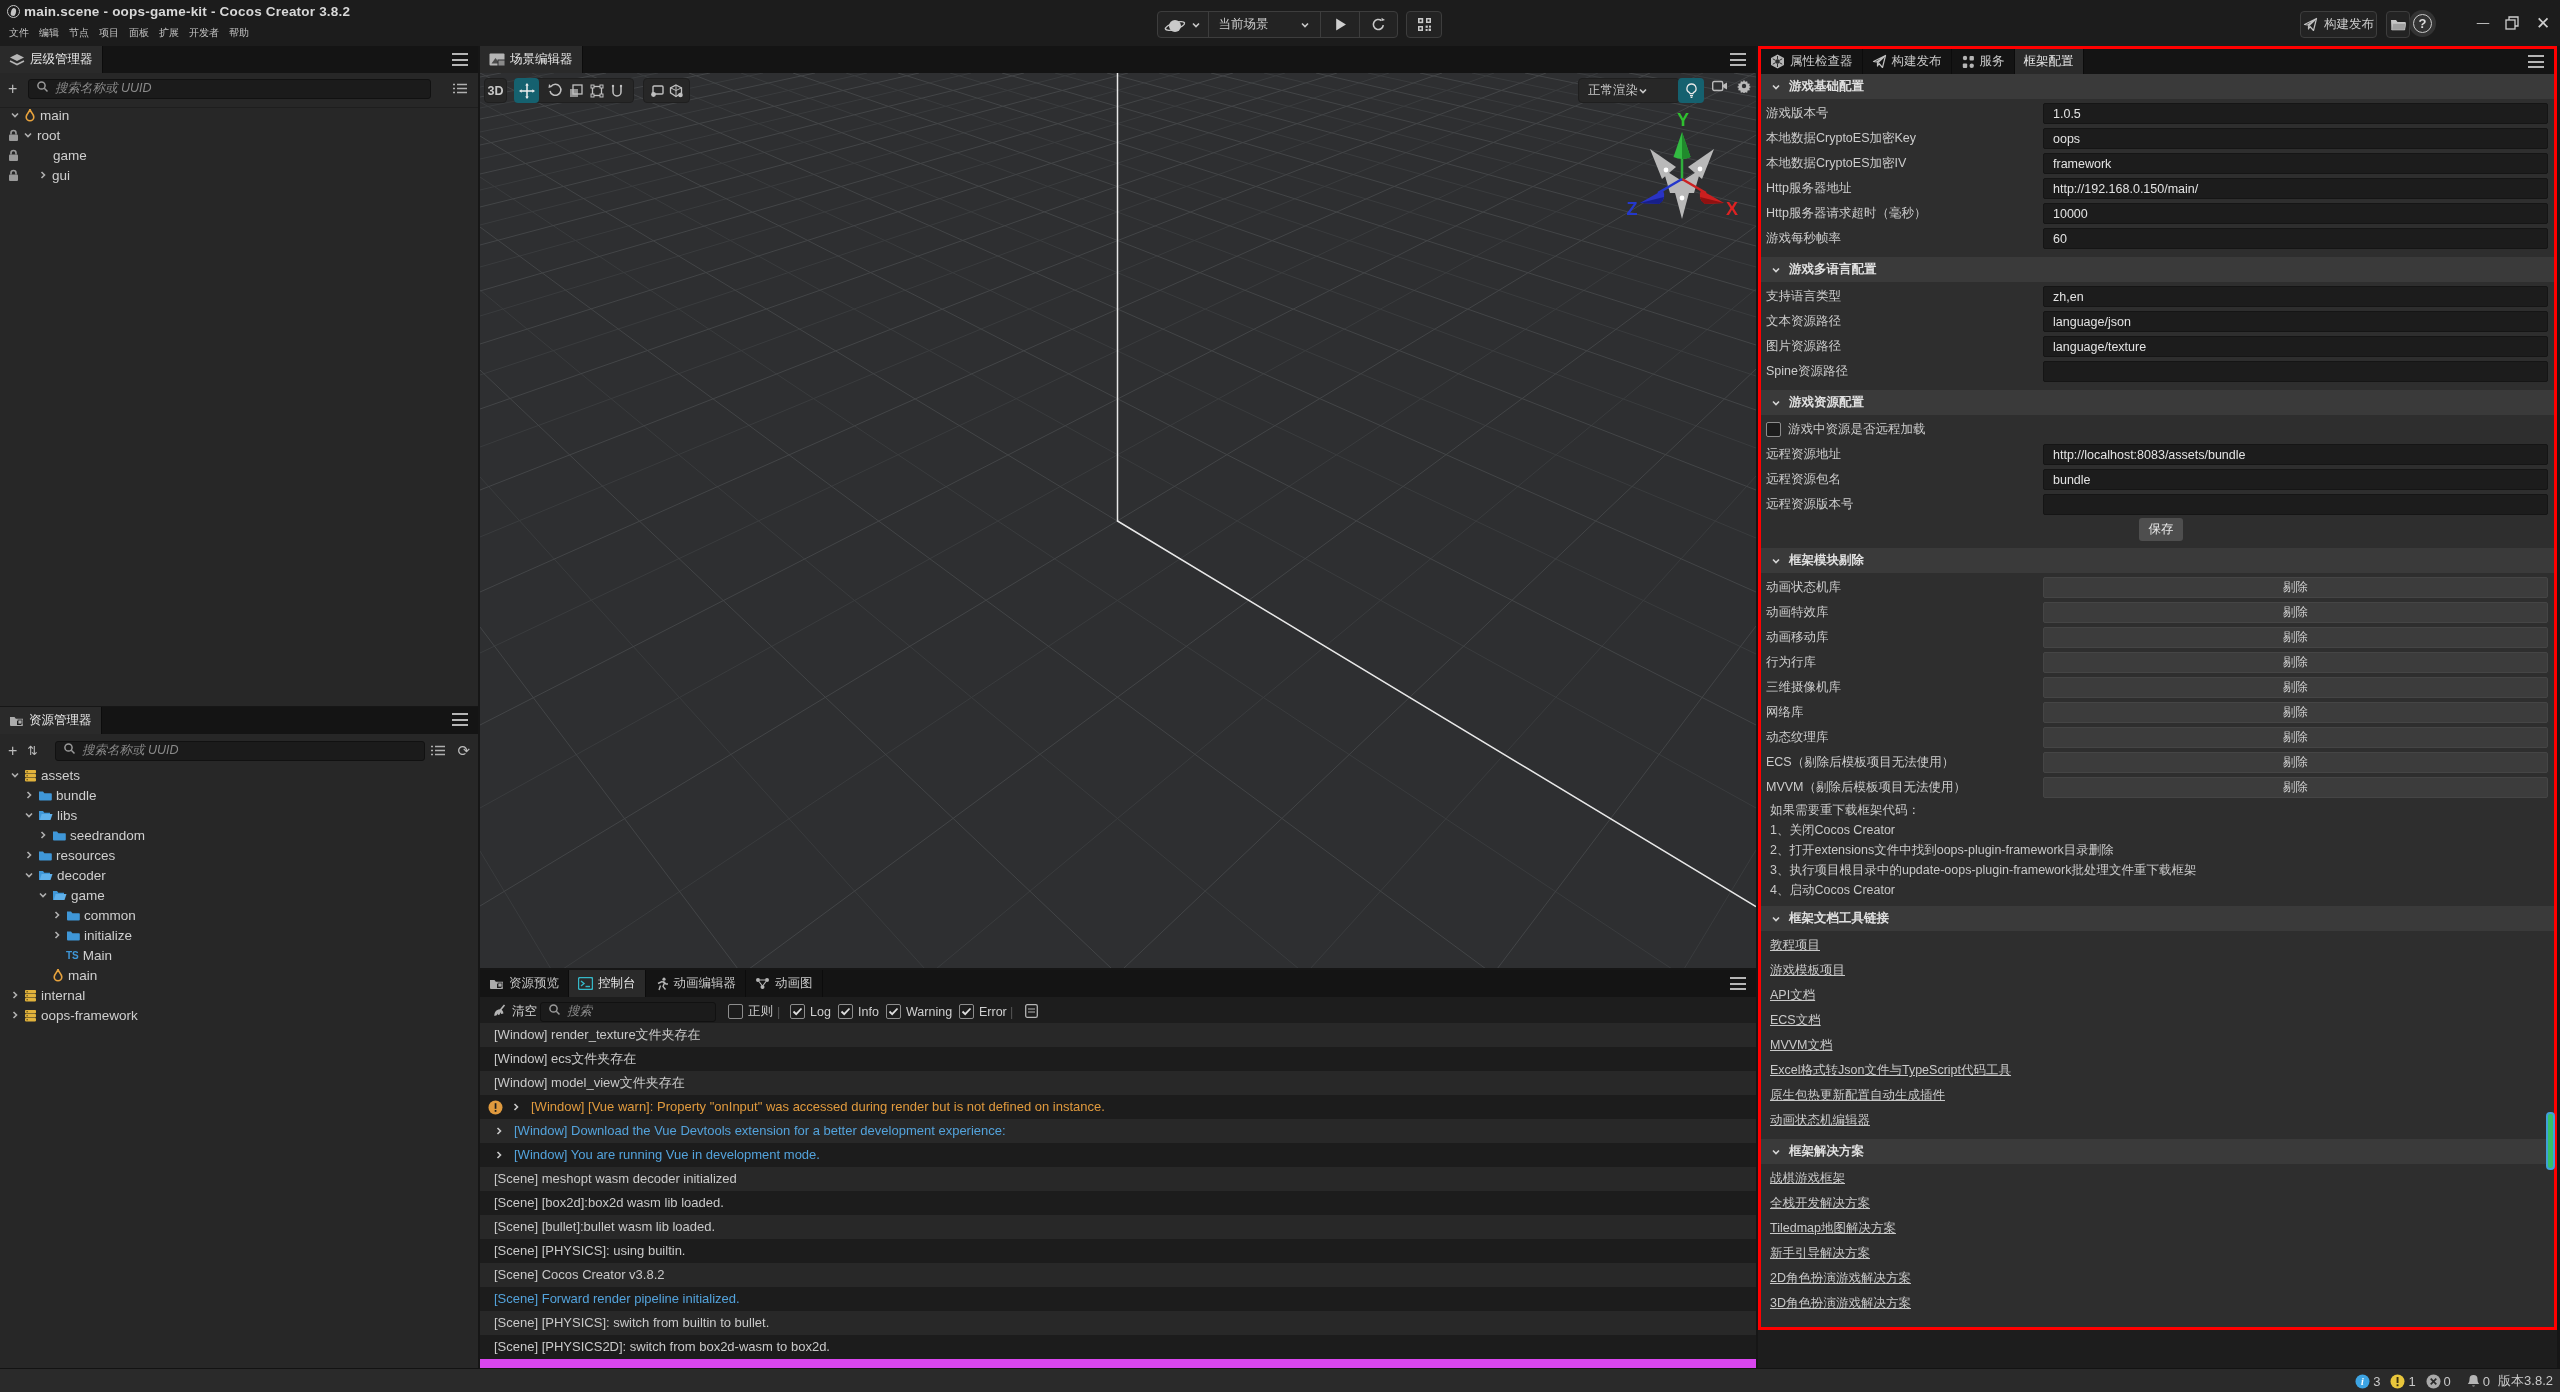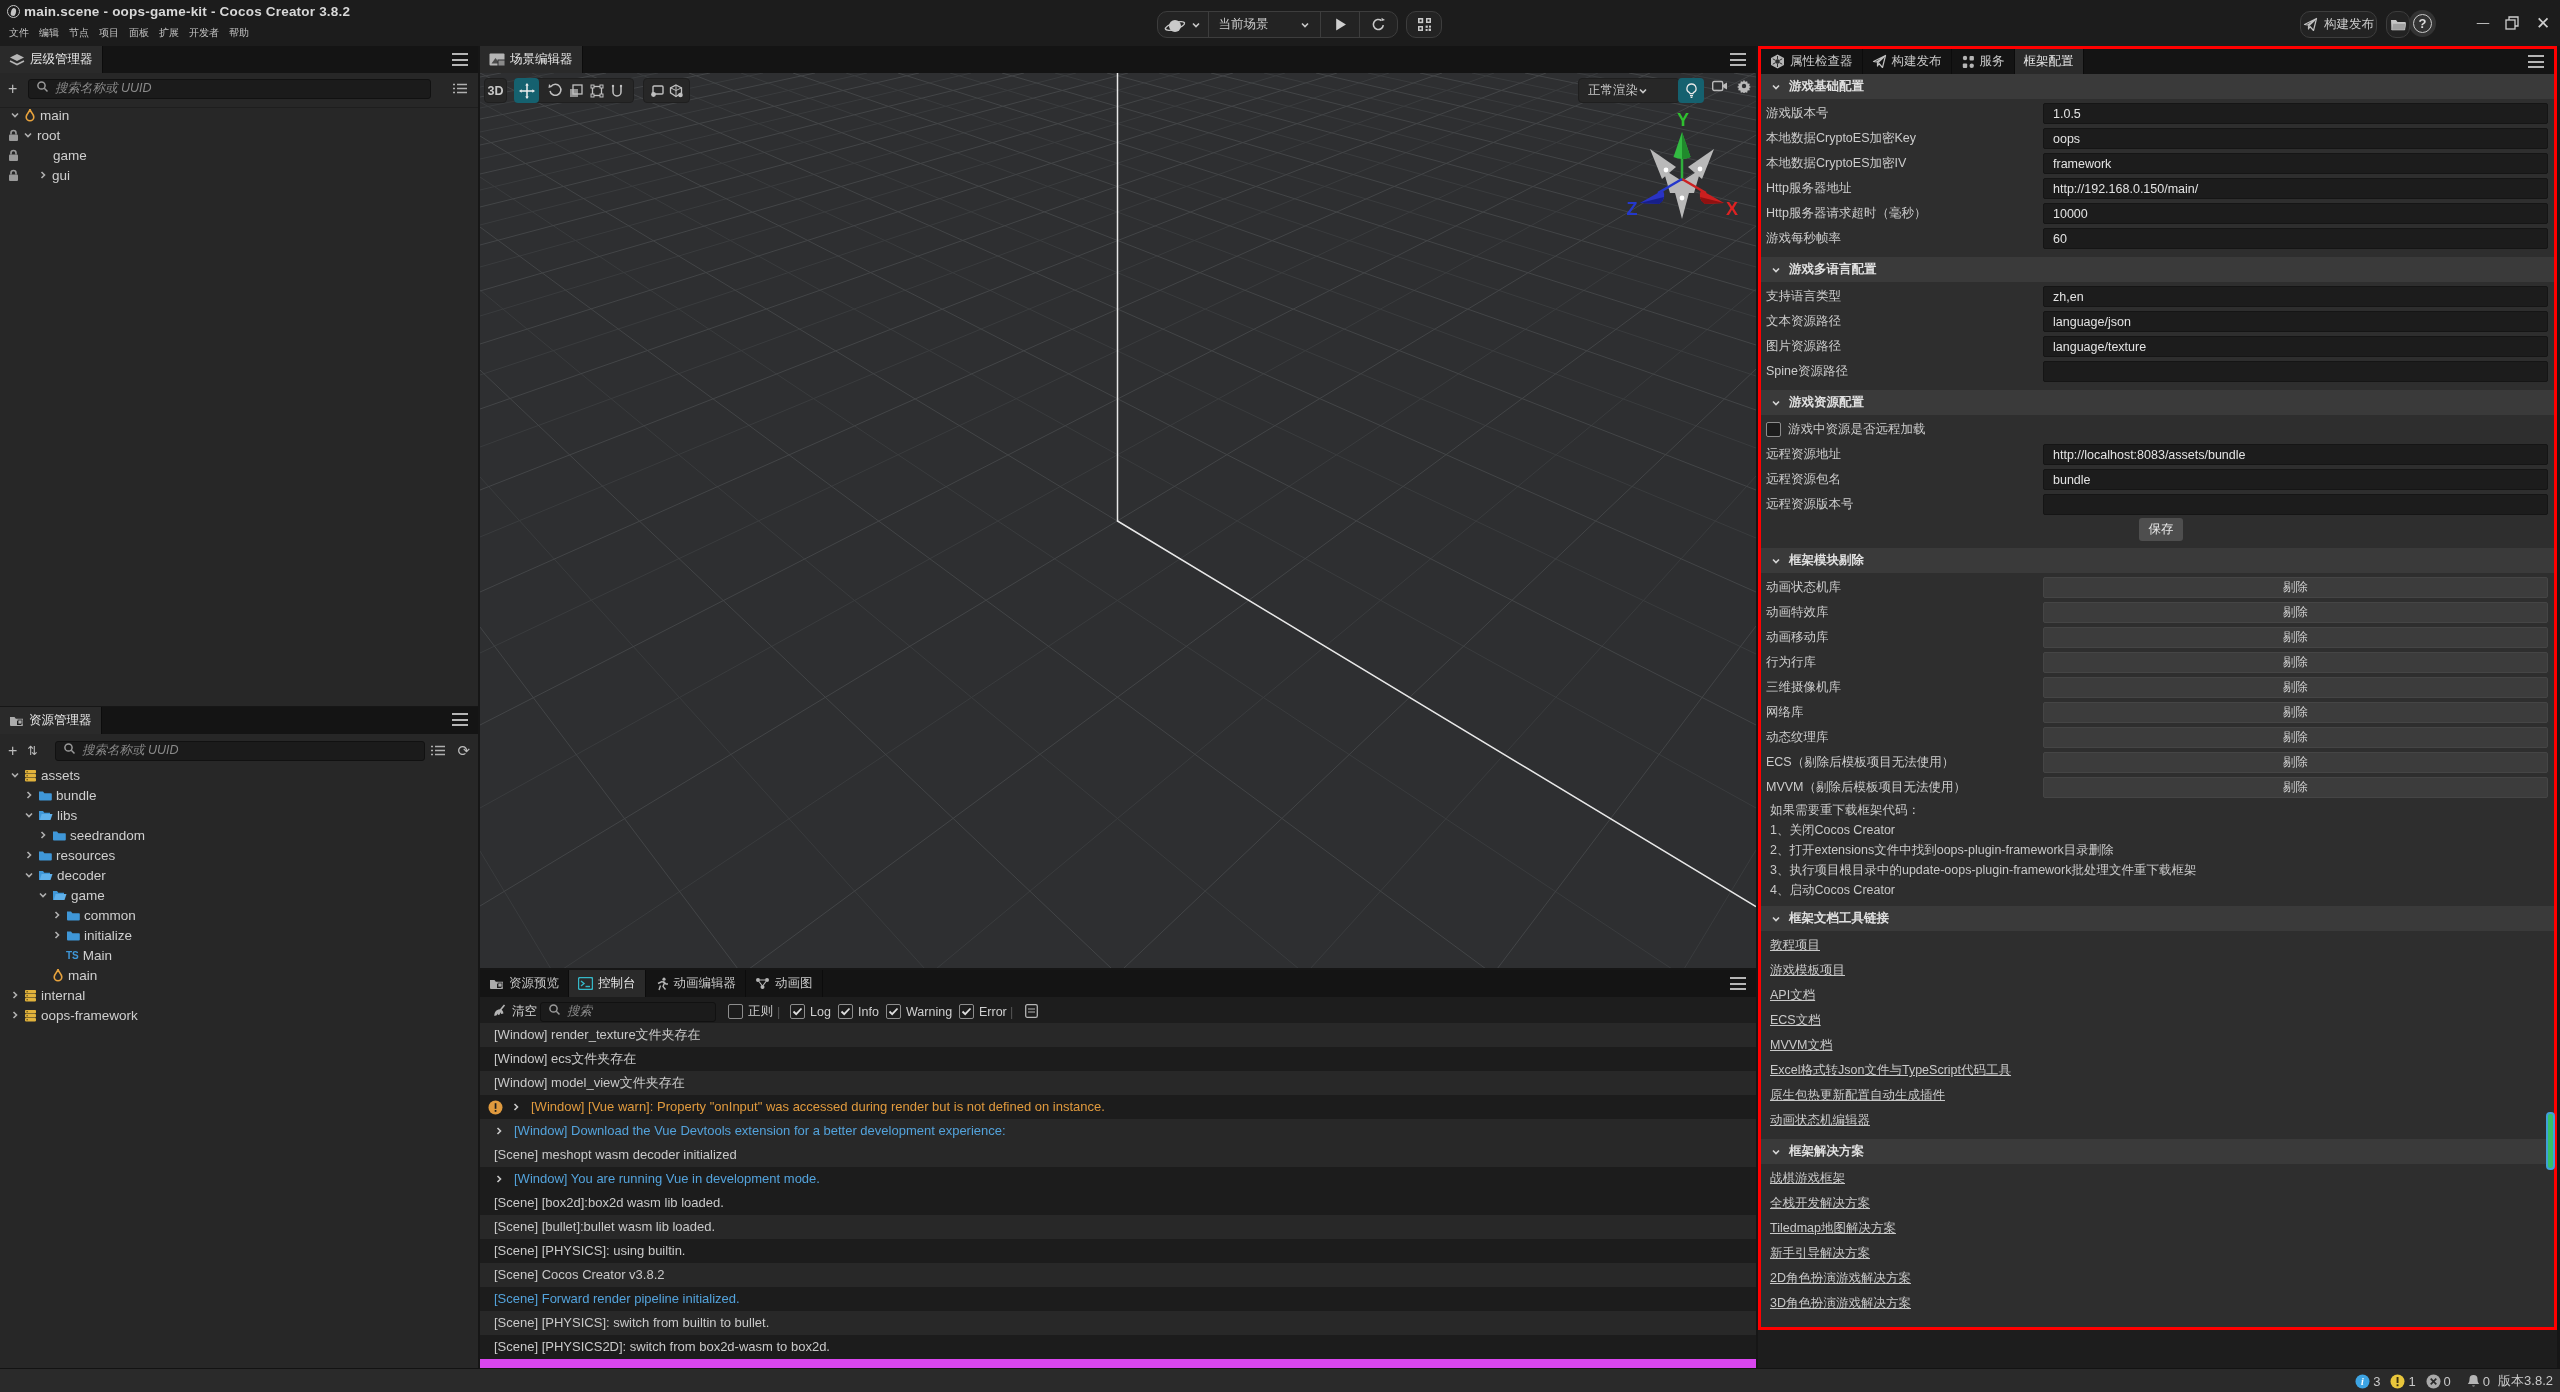--- a/index.html
+++ b/index.html
@@ -5,21 +5,21 @@
 html,body{width:2560px;height:1392px;overflow:hidden;background:#161616;
  font-family:"Liberation Sans",sans-serif;font-size:12.5px;color:#ccc;-webkit-font-smoothing:antialiased}
 .abs{position:absolute}
 #page{position:relative;width:2560px;height:1392px}
 
 #topbar{position:absolute;left:0;top:0;width:2560px;height:46px;background:#1c1c1c}
 #title{position:absolute;left:24px;top:4px;font-size:13.5px;font-weight:bold;color:#d8d8d8;letter-spacing:0.2px}
 #logo{position:absolute;left:7px;top:5px;width:13px;height:13px;border-radius:50%;border:1.5px solid #c5c5c5;background:#1c1c1c}
 #logo:after{content:"";position:absolute;left:3px;top:1.5px;width:5px;height:8px;border-radius:50% 50% 50% 50%/60% 60% 40% 40%;background:#c5c5c5;transform:rotate(15deg)}
 #menus{position:absolute;left:9px;top:26px;display:flex;gap:10px;font-size:10px;color:#c2c2c2}
-.tbgroup{position:absolute;top:11px;height:27px;border:1px solid #3d3d3d;border-radius:10px;display:flex;align-items:center;background:#232323;color:#ccc}
+.tbgroup{position:absolute;top:11px;height:27px;border:1px solid #3d3d3d;border-radius:4px;display:flex;align-items:center;background:#232323;color:#ccc}
 .tbsep{width:1px;height:100%;background:#3d3d3d}
 
 .winbtn{position:absolute;top:0;height:46px;display:flex;align-items:center;justify-content:center;width:40px;color:#cfcfcf}
 
 .tabstrip{position:absolute;left:0;top:0;right:0;height:27px;background:#141414;display:flex}
 .tab{display:flex;align-items:center;gap:5px;padding:0 9px;height:100%;color:#c8c8c8;border-right:1px solid #0c0c0c}
 .tab.active{background:#2a2a2a;color:#e8e8e8}
 .hamb{position:absolute;right:10px;top:7px;width:16px;height:13px;border-top:2px solid #b5b5b5;border-bottom:2px solid #b5b5b5}
 .hamb:after{content:"";display:block;margin-top:3.5px;height:2px;background:#b5b5b5}
 input,.searchbox{background:#1b1b1b;border:1px solid #111;border-radius:3px;color:#ddd}
@@ -617,27 +617,27 @@
             <path d="M3.5 2L6.5 5L3.5 8" stroke="#c9c9c9" stroke-width="1.6" fill="none"></path>
           </svg>
           <span style="margin-left:2px">[Window] [Vue warn]: Property "onInput" was accessed during render but is not defined on instance.</span>
         </div>
         <div class="crow" style="color:#53a3dc;display:flex;align-items:center;gap:8px;padding-left:14px">
           <svg width="10" height="10" viewBox="0 0 10 10" style="">
             <path d="M3.5 2L6.5 5L3.5 8" stroke="#c9c9c9" stroke-width="1.6" fill="none"></path>
           </svg>
           <span style="margin-left:2px">[Window] Download the Vue Devtools extension for a better development experience:</span>
         </div>
+        <div class="crow alt" style="color:#53a3dc;display:flex;align-items:center;gap:8px;padding-left:14px">
+          <svg width="10" height="10" viewBox="0 0 10 10" style="">
+            <path d="M3.5 2L6.5 5L3.5 8" stroke="#c9c9c9" stroke-width="1.6" fill="none"></path>
+          </svg>
+          <span style="margin-left:2px">[Window] You are running Vue in development mode.</span>
+        </div>
         <div class="crow">[Scene] meshopt wasm decoder initialized</div>
-        <div class="crow alt" style="color:#53a3dc;display:flex;align-items:center;gap:8px;padding-left:14px">
-          <svg width="10" height="10" viewBox="0 0 10 10" style="">
-            <path d="M3.5 2L6.5 5L3.5 8" stroke="#c9c9c9" stroke-width="1.6" fill="none"></path>
-          </svg>
-          <span style="margin-left:2px">[Window] You are running Vue in development mode.</span>
-        </div>
         <div class="crow alt">[Scene] [box2d]:box2d wasm lib loaded.</div>
         <div class="crow">[Scene] [bullet]:bullet wasm lib loaded.</div>
         <div class="crow alt">[Scene] [PHYSICS]: using builtin.</div>
         <div class="crow">[Scene] Cocos Creator v3.8.2</div>
         <div class="crow alt" style="color:#53a3dc">[Scene] Forward render pipeline initialized.</div>
         <div class="crow">[Scene] [PHYSICS]: switch from builtin to bullet.</div>
         <div class="crow alt">[Scene] [PHYSICS2D]: switch from box2d-wasm to box2d.</div>
       </div>
 </div>
 

